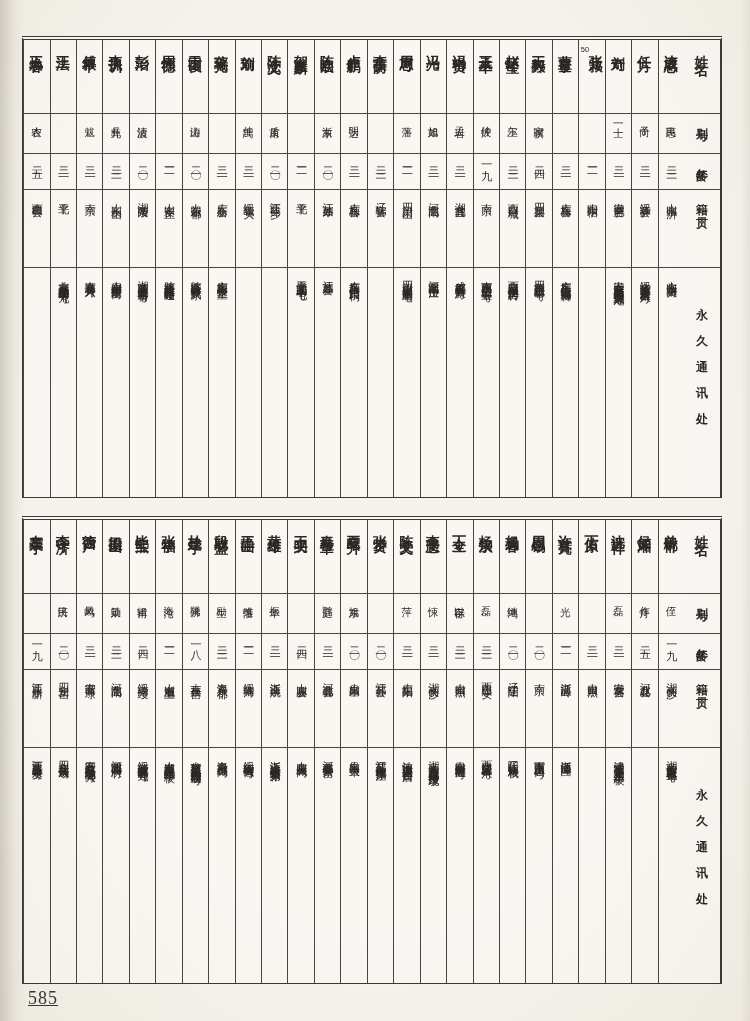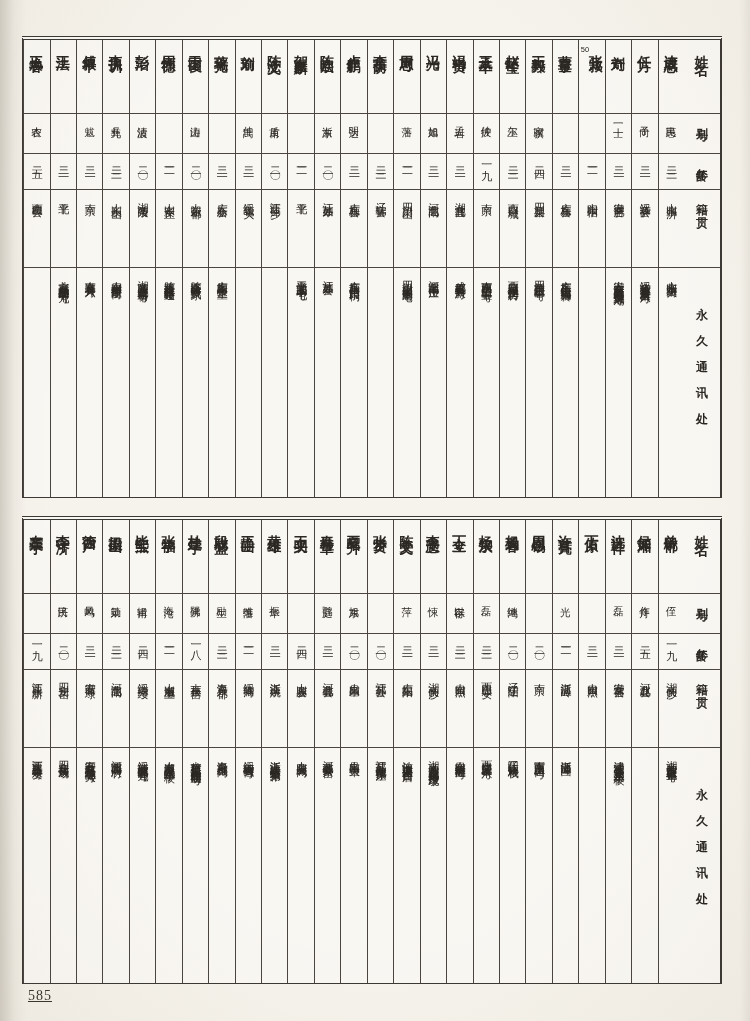--- a/index.html
+++ b/index.html
@@ -66,21 +66,21 @@
   }
   
   .h-t { font-weight:700; }
   .h-name   { font-size:14px; letter-spacing:8px; }
   .h-alias  { font-size:12px; letter-spacing:3px; }
   .h-age    { font-size:12px; letter-spacing:2px; }
   .h-native { font-size:12px; letter-spacing:14px; }
   .h-addr   { font-size:12px; letter-spacing:26px; padding-top:26px; }
   .pageno {
     position:absolute; left:28px; top:988px;
-    font-size:14px; letter-spacing:1px; color:#3a362f;
+    font-size:18px; letter-spacing:1px; color:#3a362f;
     font-family:"Liberation Serif","DejaVu Serif",serif;
     text-decoration:underline;
   }
 </style>
 </head>
 <body>
 
 <div class="page">
   <div class="vtable t1" id="table-top">
       <div class="col header">

